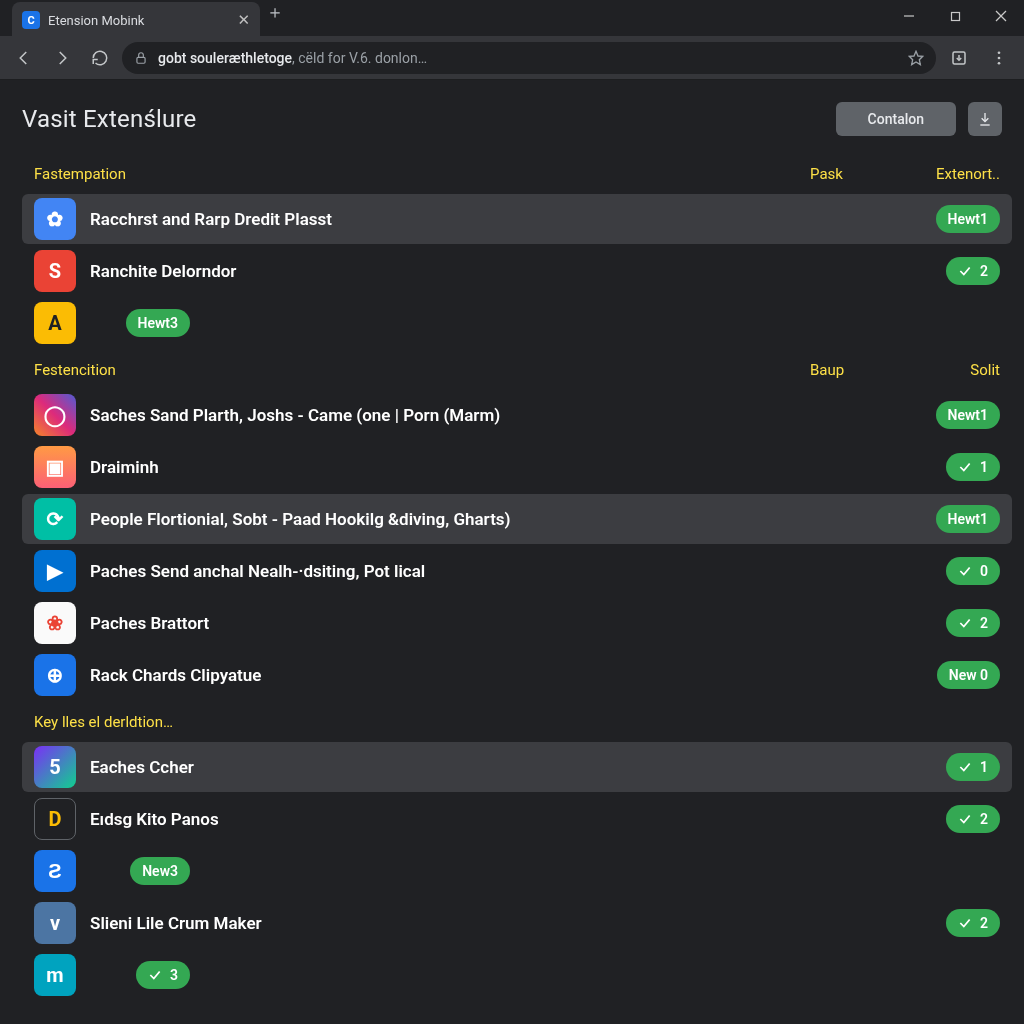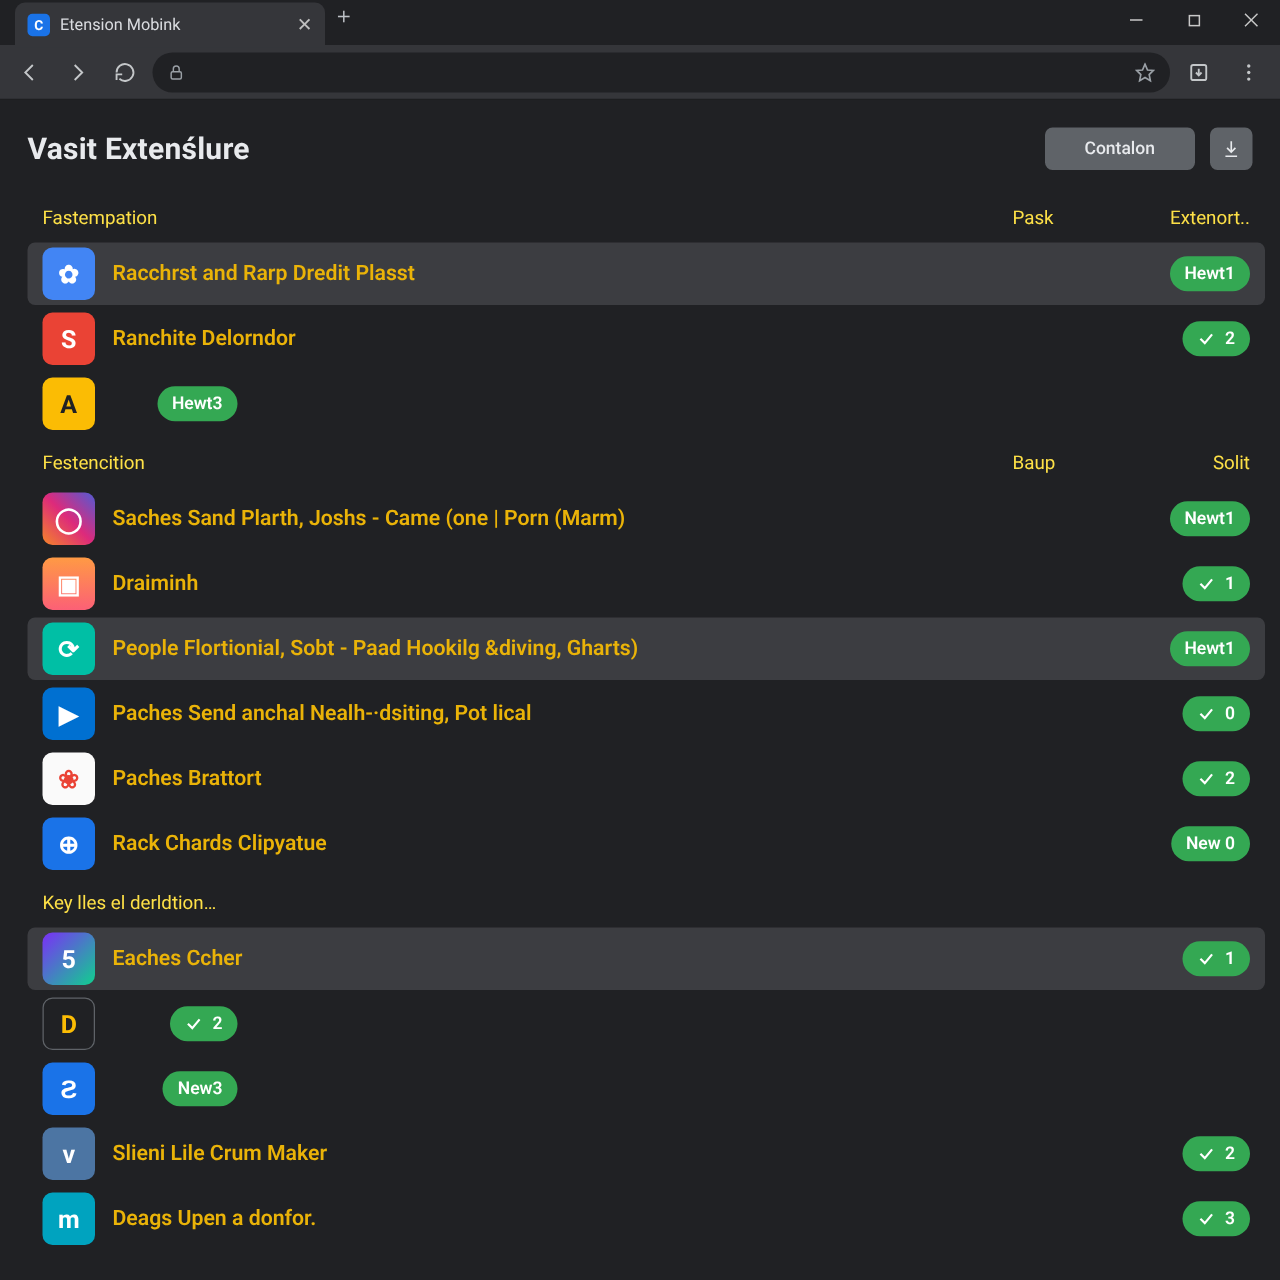--- a/index.html
+++ b/index.html
@@ -18,35 +18,35 @@
 
   .toolbar{ height:44px; background:#35363a; display:flex; align-items:center; padding:0 8px; gap:6px; border-bottom:1px solid #1d1e20;}
   .navbtn{ width:32px; height:32px; border-radius:50%; display:flex; align-items:center; justify-content:center; color:#c4c7c9;}
   .omni{ flex:1; height:32px; background:#202124; border-radius:16px; display:flex; align-items:center; padding:0 12px; gap:10px; color:#9aa0a6; font-size:14px;}
   .omni svg{ flex-shrink:0; }
   .omni .url strong{ color:#e8eaed; font-weight:500;}
   .tbicon{ width:34px; height:34px; display:flex; align-items:center; justify-content:center; color:#c4c7c9;}
 
   
   .pagehead{ display:flex; align-items:center; padding:22px 22px 18px 22px; }
-  .pagehead h1{ font-size:24px; font-weight:700; letter-spacing:.2px; }
+  .pagehead h1{ font-size:24px; font-weight:400; letter-spacing:.2px; }
   .pagehead .spacer{ flex:1; }
   .primarybtn{ height:34px; padding:0 32px; background:#5f6368; border:none; border-radius:6px; color:#e8eaed; font-size:14px; font-weight:500; display:flex; align-items:center;}
   .iconbtn{ width:34px; height:34px; margin-left:12px; background:#5f6368; border:none; border-radius:6px; display:flex; align-items:center; justify-content:center; color:#e8eaed;}
 
   
   .scroll{ height:calc(1024px - 36px - 44px - 76px); overflow-y:scroll; padding:0 12px 0 22px;}
   .listhead{ display:flex; align-items:center; height:40px; font-size:15px; color:#fde047; padding:0 12px;}
   .listhead .a{ flex:1;}
   .listhead .b{ width:90px;}
   .listhead .c{ width:100px; text-align:right; white-space:nowrap; overflow:hidden; text-overflow:ellipsis;}
   .row{ display:flex; align-items:center; height:50px; padding:0 12px; border-radius:6px; margin-bottom:2px;}
   .row.hi{ background:#3c3d41;}
   .exicon{ width:42px; height:42px; border-radius:8px; display:flex; align-items:center; justify-content:center; font-size:20px; font-weight:700; color:#fff; margin-right:14px; flex-shrink:0;}
-  .rtxt{ flex:1; font-size:17px; font-weight:600; color:#eab308; white-space:nowrap; overflow:hidden; text-overflow:ellipsis;}
+  .rtxt{ flex:1; font-size:17px; font-weight:600; color:#ffffff; white-space:nowrap; overflow:hidden; text-overflow:ellipsis;}
   .status{ width:100px; display:flex; justify-content:flex-end;}
   .pill{ height:28px; border-radius:14px; background:#34a853; display:inline-flex; align-items:center; gap:8px; padding:0 12px; color:#fff; font-size:14px; font-weight:600;}
   .pill svg{ stroke:#fff; }
 
   
   .bg-blue{background:#4285f4;} .bg-red{background:#ea4335;} .bg-yellow{background:#fbbc04;color:#202124;}
   .bg-ig{background:linear-gradient(45deg,#f58529,#dd2a7b,#515bd4);} .bg-orange{background:linear-gradient(180deg,#ff9a44,#fc6076);}
   .bg-teal{background:#00bfa5;} .bg-pb{background:#0070d1;} .bg-flower{background:#fafafa;color:#ea4335;}
   .bg-globe{background:#1a73e8;} .bg-purple{background:linear-gradient(135deg,#7b2ff7,#10d08e);} .bg-dark{background:#202124;border:1px solid #5f6368;color:#fbbc04;}
   .bg-swirl{background:#1a73e8;} .bg-vk{background:#4c75a3;} .bg-mny{background:#00a3bf;}
@@ -101,20 +101,21 @@
       <svg width="18" height="18" viewBox="0 0 24 24" fill="none" stroke="currentColor" stroke-width="2">
         <path d="M3 12a9 9 0 1 1 3 6.7"></path>
         <polyline points="3 20 3 14 9 14"></polyline>
       </svg>
     </div>
   <div class="omni">
     <svg width="14" height="14" viewBox="0 0 24 24" fill="none" stroke="currentColor" stroke-width="2">
         <rect x="5" y="11" width="14" height="10" rx="2"></rect>
         <path d="M8 11V7a4 4 0 0 1 8 0v4"></path>
       </svg>
+    <span class="url"><strong>gobt souleræthletoge</strong><span>, cëld for V.6. donlon…</span></span>
     <span style="flex:1"></span>
     <svg width="16" height="16" viewBox="0 0 24 24" fill="none" stroke="currentColor" stroke-width="2">
         <polygon points="12 2 15 9 22 9.5 17 14.5 18.5 22 12 18 5.5 22 7 14.5 2 9.5 9 9"></polygon>
       </svg>
   </div>
   <div class="tbicon">
       <svg width="18" height="18" viewBox="0 0 24 24" fill="none" stroke="currentColor" stroke-width="2">
         <rect x="4" y="4" width="16" height="16" rx="2"></rect>
         <line x1="12" y1="8" x2="12" y2="14"></line>
         <polyline points="9 12 12 15 15 12"></polyline>
@@ -247,20 +248,21 @@
         <span class="pill">
           <svg width="14" height="14" viewBox="0 0 24 24" fill="none" stroke-width="3">
             <polyline points="4 12 10 18 20 6"></polyline>
           </svg>
           <span>1</span>
         </span>
       </div>
     </div>
     <div class="row">
       <div class="exicon bg-dark">D</div>
+      <div class="rtxt">Eıdsg Kito Panos</div>
       <div class="status">
         <span class="pill">
           <svg width="14" height="14" viewBox="0 0 24 24" fill="none" stroke-width="3">
             <polyline points="4 12 10 18 20 6"></polyline>
           </svg>
           <span>2</span>
         </span>
       </div>
     </div>
     <div class="row">
@@ -276,21 +278,20 @@
         <span class="pill">
           <svg width="14" height="14" viewBox="0 0 24 24" fill="none" stroke-width="3">
             <polyline points="4 12 10 18 20 6"></polyline>
           </svg>
           <span>2</span>
         </span>
       </div>
     </div>
     <div class="row">
       <div class="exicon bg-mny">m</div>
-      <div class="rtxt">Deags Upen a donfor.</div>
       <div class="status">
         <span class="pill">
           <svg width="14" height="14" viewBox="0 0 24 24" fill="none" stroke-width="3">
             <polyline points="4 12 10 18 20 6"></polyline>
           </svg>
           <span>3</span>
         </span>
       </div>
     </div>
   </div>

